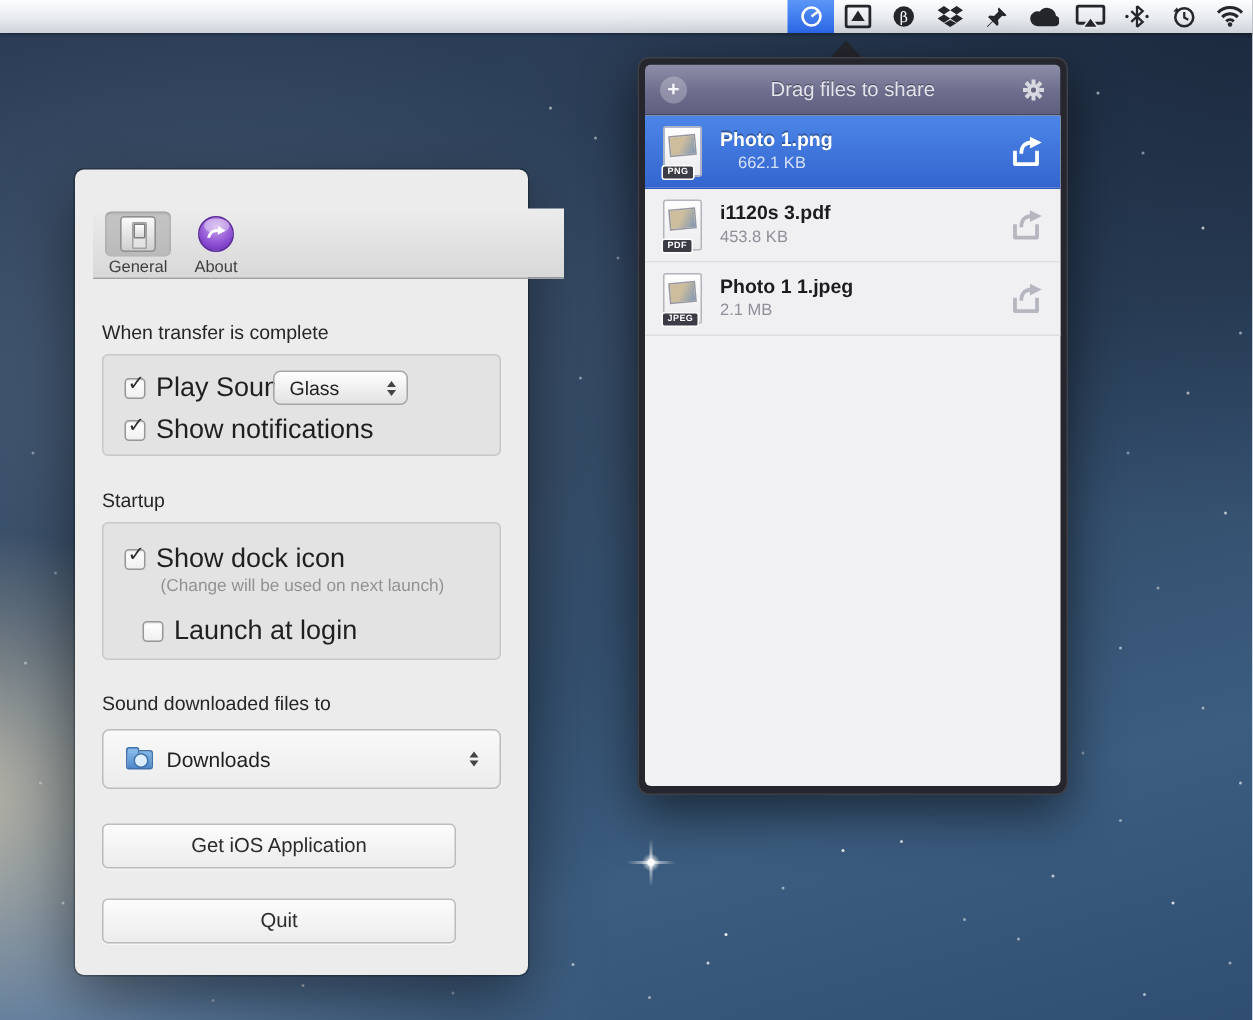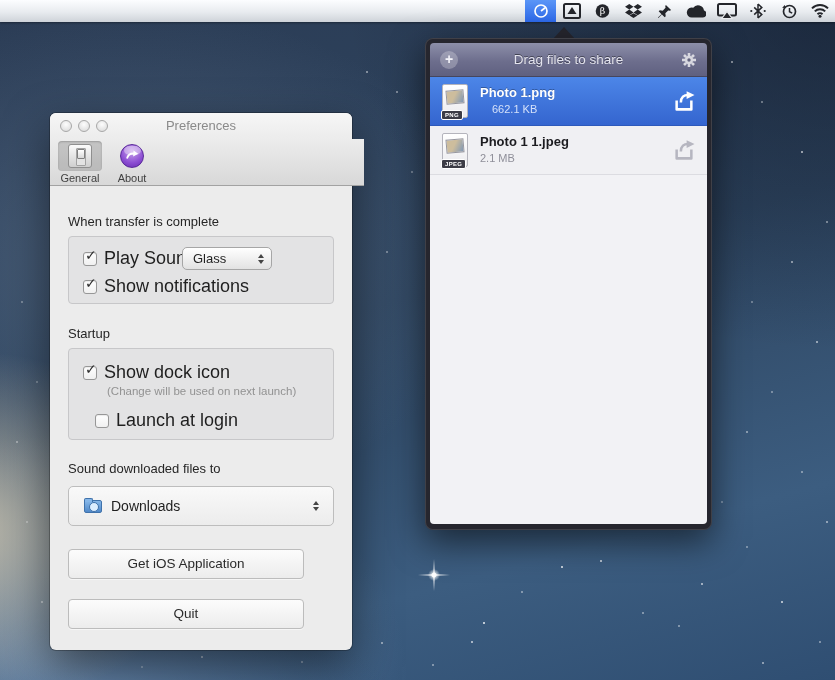--- a/index.html
+++ b/index.html
@@ -92,21 +92,21 @@
   
   .prefs { position:absolute; left:50px; top:113px; width:302px; height:537px;
     background:#ececec; border-radius:6px; box-shadow:0 18px 45px rgba(0,0,0,.5), 0 0 0 1px rgba(0,0,0,.25);
     z-index:4; }
   .titlebar { position:absolute; left:0; top:0; width:302px; height:26px;
     background:linear-gradient(180deg,#f6f6f6,#ececec); border-radius:6px 6px 0 0; }
   .traffic { position:absolute; top:7px; width:12px; height:12px; border-radius:50%;
     background:radial-gradient(circle at 50% 35%, #fdfdfd, #d7d7d7); border:1px solid #a8a8a8; cursor:default; }
   .t-close { left:10px; } .t-min { left:28px; } .t-zoom { left:46px; }
   .win-title { display:block; text-align:center; line-height:26px; font-size:13px; color:#8a8a8a; }
-  .toolbar { position:absolute; left:0; top:26px; width:314px; height:47px;
+  .toolbar { position:absolute; left:12px; top:26px; width:314px; height:47px;
     background:linear-gradient(180deg,#ececec,#d8d8d8); border-bottom:1px solid #a2a2a2; }
   .tb-item { position:absolute; top:2px; width:48px; text-align:center; cursor:default; }
   .tb-general { left:6px; } .tb-about { left:58px; }
   .tb-iconbox { width:44px; height:30px; margin:0 auto; border-radius:4px;
     display:flex; align-items:center; justify-content:center; }
   .tb-item.selected .tb-iconbox { background:rgba(0,0,0,.16); box-shadow:inset 0 1px 2px rgba(0,0,0,.22); }
   .tb-label { display:block; font-size:11px; color:#3f3f3f; margin-top:1px; }
   .switch-icon { position:relative; width:24px; height:24px; border-radius:3px; border:1px solid #8f8f8f;
     background:linear-gradient(180deg,#fbfbfb,#cfcfcf); }
   .switch-icon::before { content:""; position:absolute; left:7px; top:3px; width:8px; height:16px;
@@ -266,20 +266,36 @@
         <span class="file-size">662.1 KB</span>
         <div class="share-btn">
           <svg width="24" height="21" viewBox="0 0 22 20">
               <path d="M4 9 V17.5 H18 V9" fill="none" stroke="currentColor" stroke-width="2.4" stroke-linejoin="round"></path>
               <path d="M8 11 C8 5.5 11 3.8 15 3.8" fill="none" stroke="currentColor" stroke-width="2.4"></path>
               <path d="M13.5 0.2 L21 3.8 13.5 7.6Z" fill="currentColor"></path>
             </svg>
         </div>
       </div>
 
+      <div class="file-row">
+        <div class="doc">
+          <div class="page"></div>
+            <div class="thumb"></div>
+          <div class="badge">PDF</div>
+        </div>
+        <span class="file-name">i1120s 3.pdf</span>
+        <span class="file-size">453.8 KB</span>
+        <div class="share-btn">
+          <svg width="24" height="21" viewBox="0 0 22 20">
+              <path d="M4 9 V17.5 H18 V9" fill="none" stroke="currentColor" stroke-width="2.4" stroke-linejoin="round"></path>
+              <path d="M8 11 C8 5.5 11 3.8 15 3.8" fill="none" stroke="currentColor" stroke-width="2.4"></path>
+              <path d="M13.5 0.2 L21 3.8 13.5 7.6Z" fill="currentColor"></path>
+            </svg>
+        </div>
+      </div>
 
       <div class="file-row">
         <div class="doc">
           <div class="page"></div>
             <div class="thumb"></div>
           <div class="badge">JPEG</div>
         </div>
         <span class="file-name">Photo 1 1.jpeg</span>
         <span class="file-size">2.1 MB</span>
         <div class="share-btn">
@@ -289,26 +305,20 @@
               <path d="M13.5 0.2 L21 3.8 13.5 7.6Z" fill="currentColor"></path>
             </svg>
         </div>
       </div>
 
     </div>
   </div>
 </div>
 
 <div class="prefs">
-  <div class="titlebar">
-    <div class="traffic t-close"></div>
-    <div class="traffic t-min"></div>
-    <div class="traffic t-zoom"></div>
-    <span class="win-title">Preferences</span>
-  </div>
 
   <div class="toolbar">
     <div class="tb-item tb-general selected">
       <div class="tb-iconbox">
           <div class="switch-icon"></div>
         </div>
       <span class="tb-label">General</span>
     </div>
     <div class="tb-item tb-about">
       <div class="tb-iconbox">

